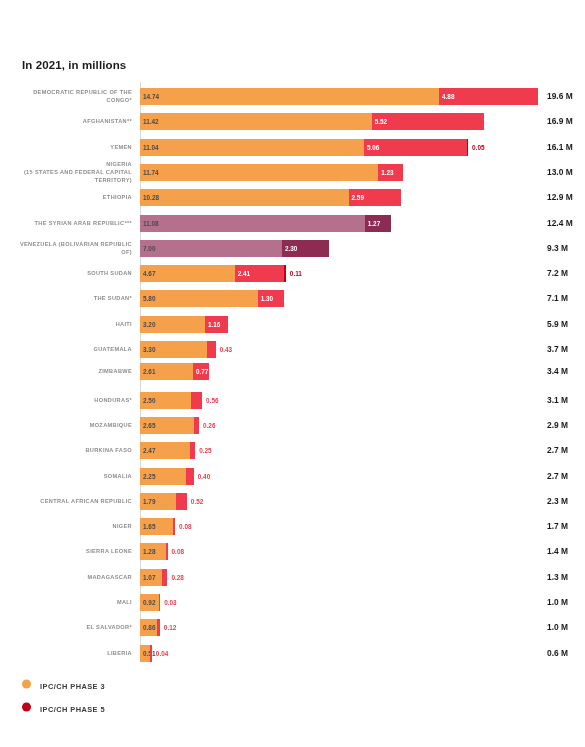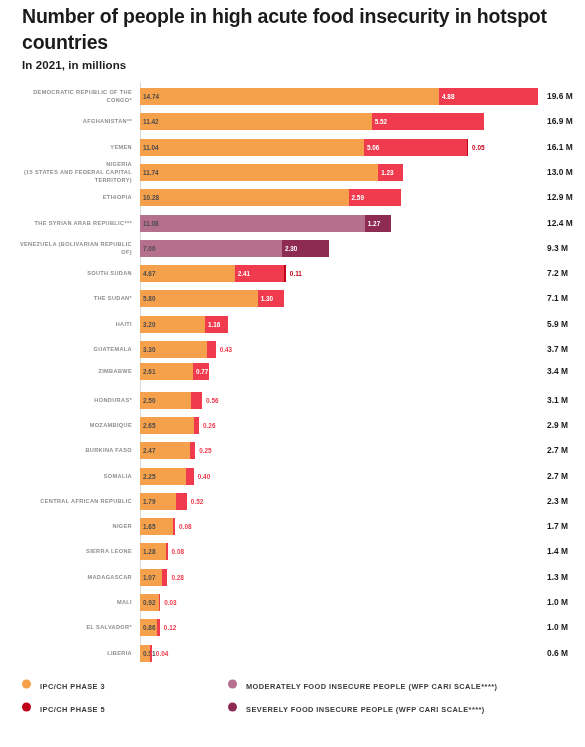--- a/index.html
+++ b/index.html
@@ -60,21 +60,20 @@
   .lg-label{
     margin-left:18px;font-size:7.4px;font-weight:bold;
     color:#3a3a3a;letter-spacing:0.45px;white-space:nowrap;
   }
 </style>
 </head>
 <body>
 
 <div class="wrap">
 
-  <div class="title">Number of people in high acute food insecurity in hotspot countries</div>
   <div class="subtitle">In 2021, in millions</div>
 
   <div class="chart">
     <div class="axis-line"></div>
     <div id="rows-host">
         <div class="row" style="top: 1px;">
           <div class="cat">
             <div>DEMOCRATIC REPUBLIC OF THE CONGO*</div>
           </div>
           <div class="bars" style="width: 398px;">
@@ -403,19 +402,15 @@
           <div class="total">0.6 M</div>
         </div>
       </div>
   </div>
 
   <div class="legend">
     <div class="lg-col left" id="legend-left">
         <div class="lg-item"><span class="dot" style="background: rgb(245, 161, 76);"></span><span class="lg-label">IPC/CH PHASE 3</span></div>
         <div class="lg-item"><span class="dot" style="background: rgb(192, 0, 24);"></span><span class="lg-label">IPC/CH PHASE 5</span></div>
       </div>
-    <div class="lg-col right" id="legend-right">
-        <div class="lg-item"><span class="dot" style="background: rgb(181, 112, 141);"></span><span class="lg-label">MODERATELY FOOD INSECURE PEOPLE (WFP CARI SCALE****)</span></div>
-        <div class="lg-item"><span class="dot" style="background: rgb(142, 43, 82);"></span><span class="lg-label">SEVERELY FOOD INSECURE PEOPLE (WFP CARI SCALE****)</span></div>
-      </div>
   </div>
 
 </div>
 
 </body></html>

